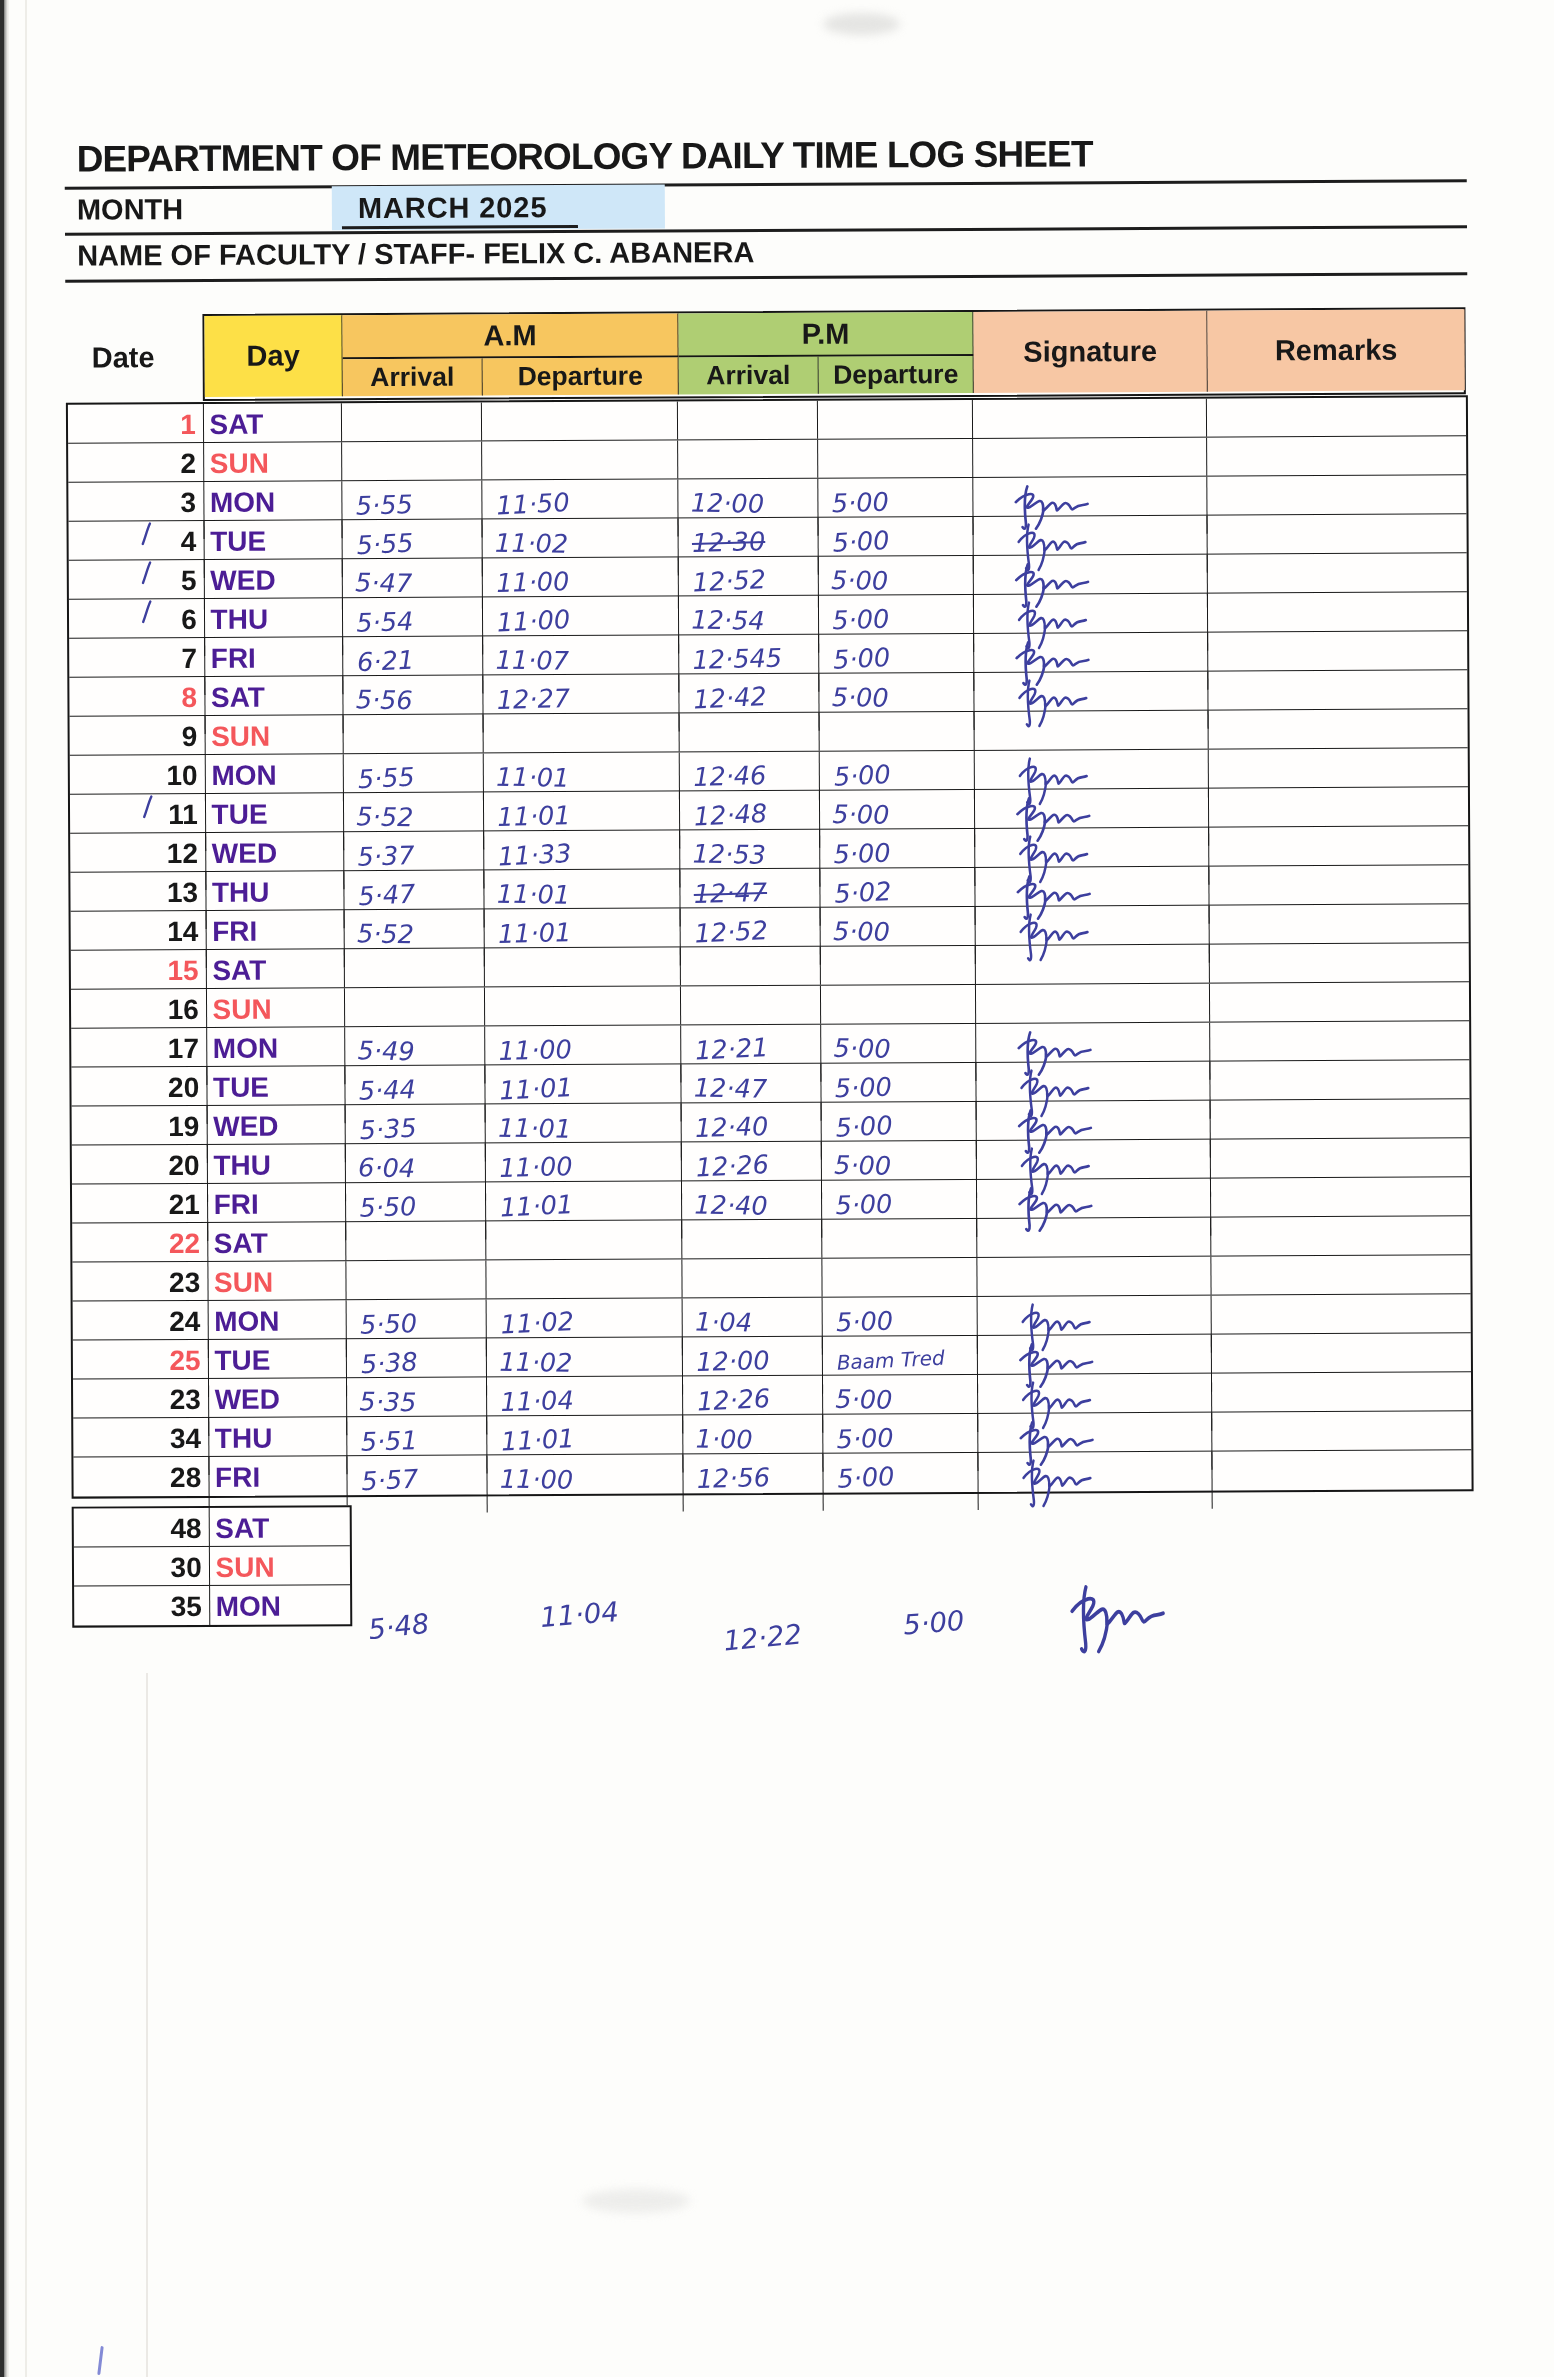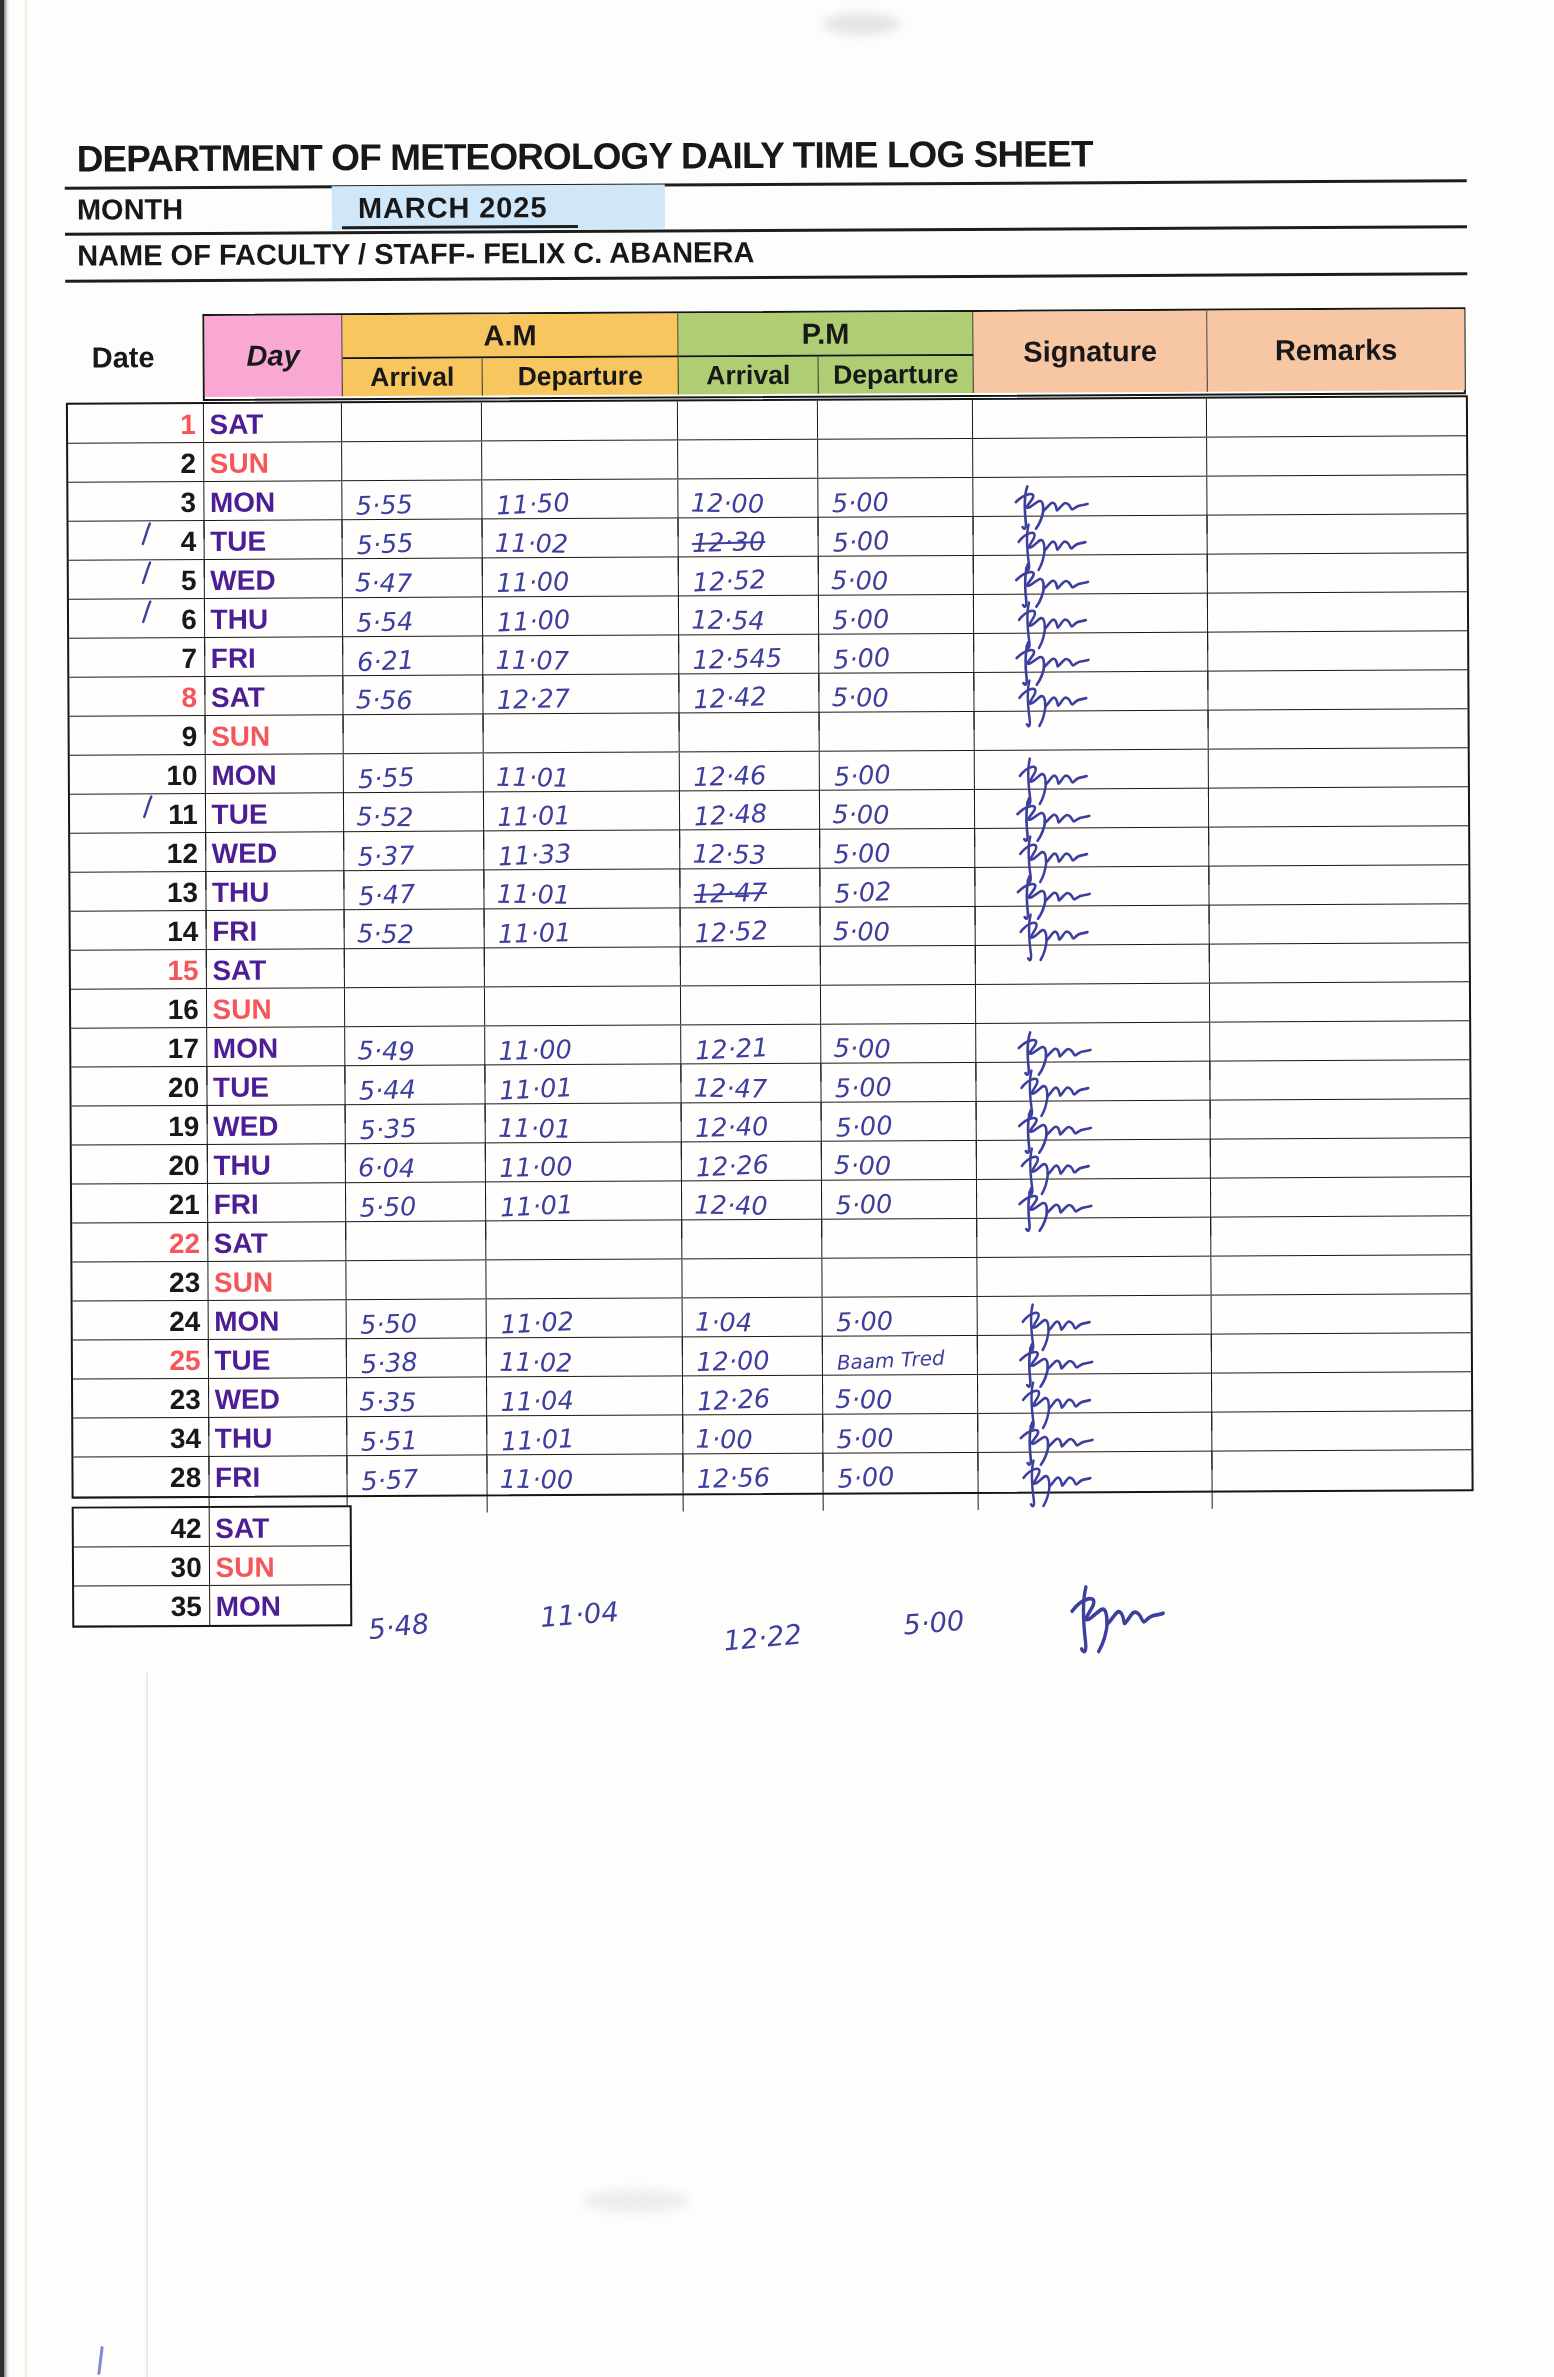--- a/index.html
+++ b/index.html
@@ -32,21 +32,21 @@
 
   
   .date-hdr { position:absolute; left:58px; top:315px; width:139px; height:87px;
     display:flex; align-items:center; justify-content:center; font-size:29px; }
   .hdr-box { position:absolute; left:207px; top:315px; width:1263px; height:87px;
     border:2.7px solid #161616; display:grid;
     grid-template-columns:138px 140px 196px 140px 155px 234px 257px;
     grid-template-rows:44px 37px; }
   .hcell { border-right:1.8px solid #161616; display:flex; align-items:center; justify-content:center;
     font-weight:bold; color:#181818; }
-  .hc-day   { grid-column:1; grid-row:1/3; background:#f9a8d4; font-size:29px;font-style:italic; }
+  .hc-day   { grid-column:1; grid-row:1/3; background:#fde047; font-size:29px; }
   .hc-am    { grid-column:2/4; grid-row:1; background:#f7c65f; border-bottom:2.7px solid #161616; font-size:29px; }
   .hc-pm    { grid-column:4/6; grid-row:1; background:#afce73; border-bottom:2.7px solid #161616; font-size:29px; }
   .hc-amarr { grid-column:2; grid-row:2; background:#f7c65f; font-size:26.5px; }
   .hc-amdep { grid-column:3; grid-row:2; background:#f7c65f; font-size:26.5px; }
   .hc-pmarr { grid-column:4; grid-row:2; background:#afce73; font-size:26.5px; }
   .hc-pmdep { grid-column:5; grid-row:2; background:#afce73; font-size:26.5px; }
   .hc-sig   { grid-column:6; grid-row:1/3; background:#f7c7a4; font-size:29px; }
   .hc-rem   { grid-column:7; grid-row:1/3; background:#f7c7a4; font-size:29px; border-right:none; }
 
   
@@ -465,21 +465,21 @@
         <div class="cell time-cell"><span class="ink r0">5·00</span></div>
         <div class="cell sig-cell"><svg class="sig s1" viewBox="0 0 120 60">
             <use href="#sigpath"></use>
           </svg></div>
         <div class="cell remarks-cell"></div>
       </div>
     </div>
 
   <div id="mini">
       <div class="mrow">
-        <div class="cell date-cell">42</div>
+        <div class="cell date-cell">48</div>
         <div class="cell day-cell">SAT</div>
       </div>
       <div class="mrow">
         <div class="cell date-cell">30</div>
         <div class="cell day-cell red">SUN</div>
       </div>
       <div class="mrow">
         <div class="cell date-cell">35</div>
         <div class="cell day-cell">MON</div>
       </div>

